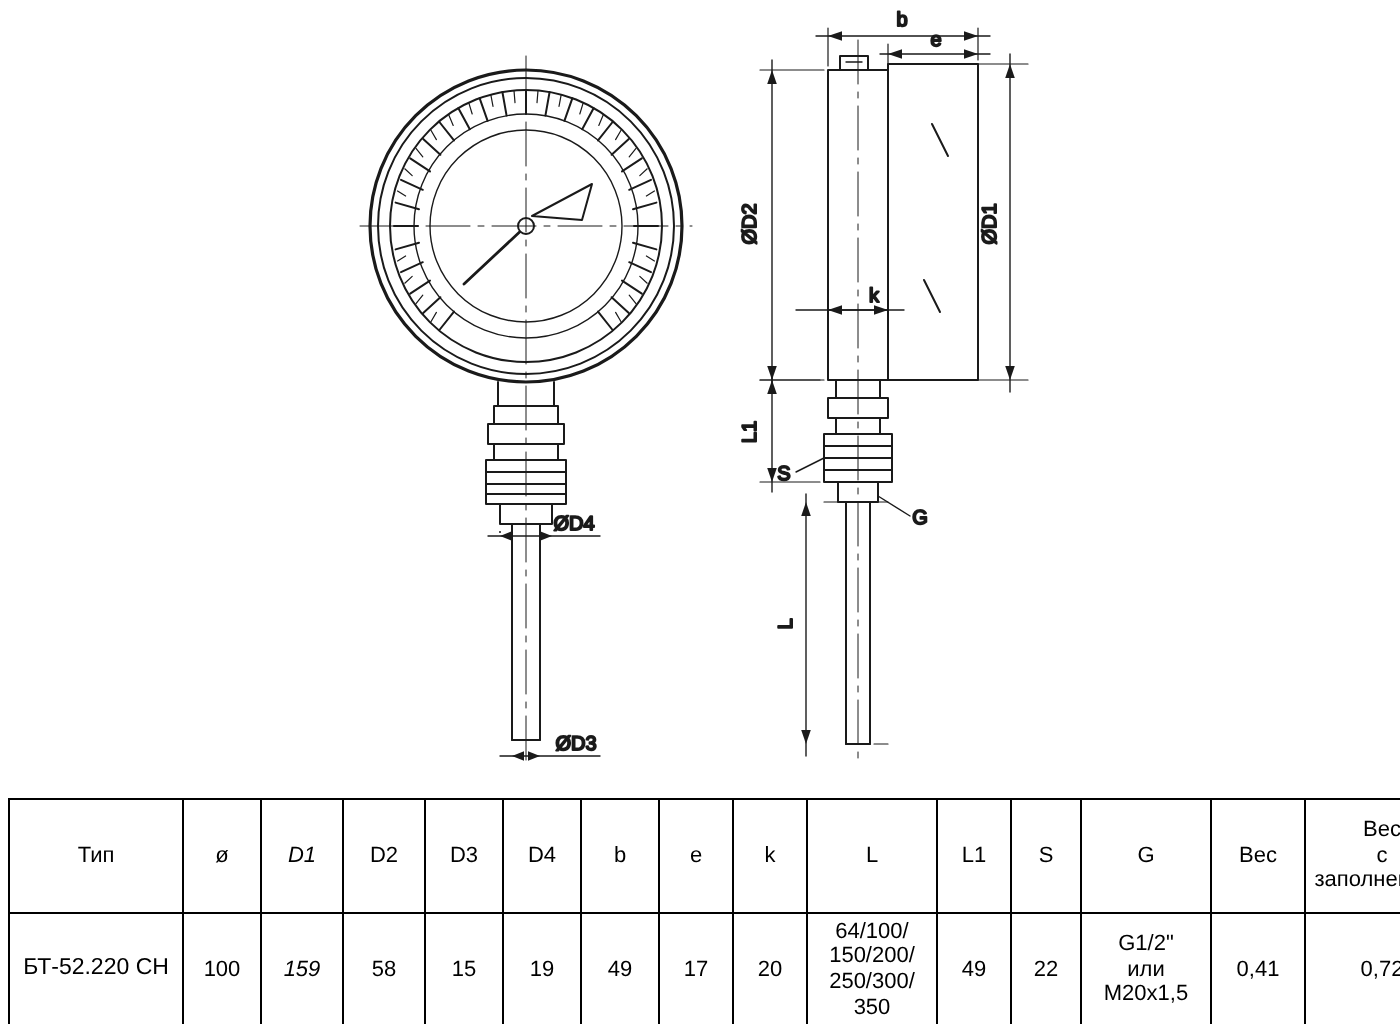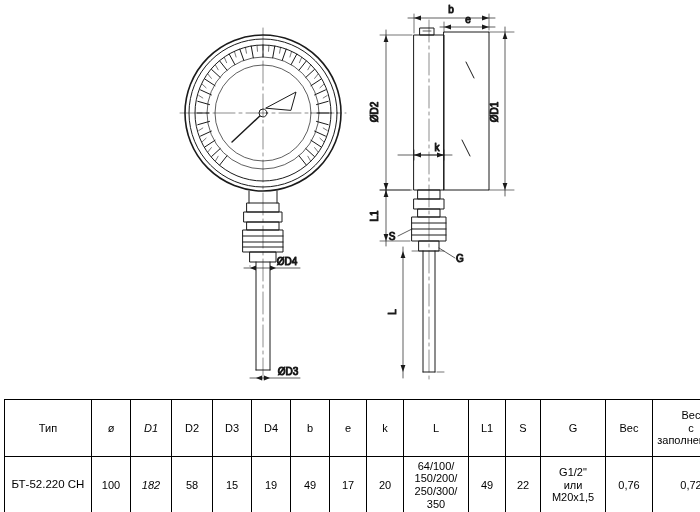--- a/index.html
+++ b/index.html
@@ -292,31 +292,31 @@
         <th class="col-G">G</th>
         <th class="col-ves">Вес</th>
         <th class="col-vesz small-cell">Вес<br>с заполнением</th>
 
       </tr>
     </thead>
     <tbody>
       <tr>
         <td class="col-type type-cell">БТ-52.220 СН</td>
         <td class="col-d">100</td>
-        <td class="col-d1">182</td>
+        <td class="col-d1">159</td>
         <td class="col-d2">58</td>
         <td class="col-d3">15</td>
         <td class="col-d4">19</td>
         <td class="col-b">49</td>
         <td class="col-e">17</td>
         <td class="col-k">20</td>
         <td class="col-L small-cell">64/100/<br>150/200/<br>250/300/<br>350</td>
         <td class="col-L1">49</td>
         <td class="col-S">22</td>
         <td class="col-G small-cell">G1/2"<br>или<br>М20х1,5</td>
-        <td class="col-ves">0,76</td>
+        <td class="col-ves">0,41</td>
         <td class="col-vesz">0,72</td>
 
       </tr>
     </tbody>
   </table>
 
 </div>
 
 </body></html>

